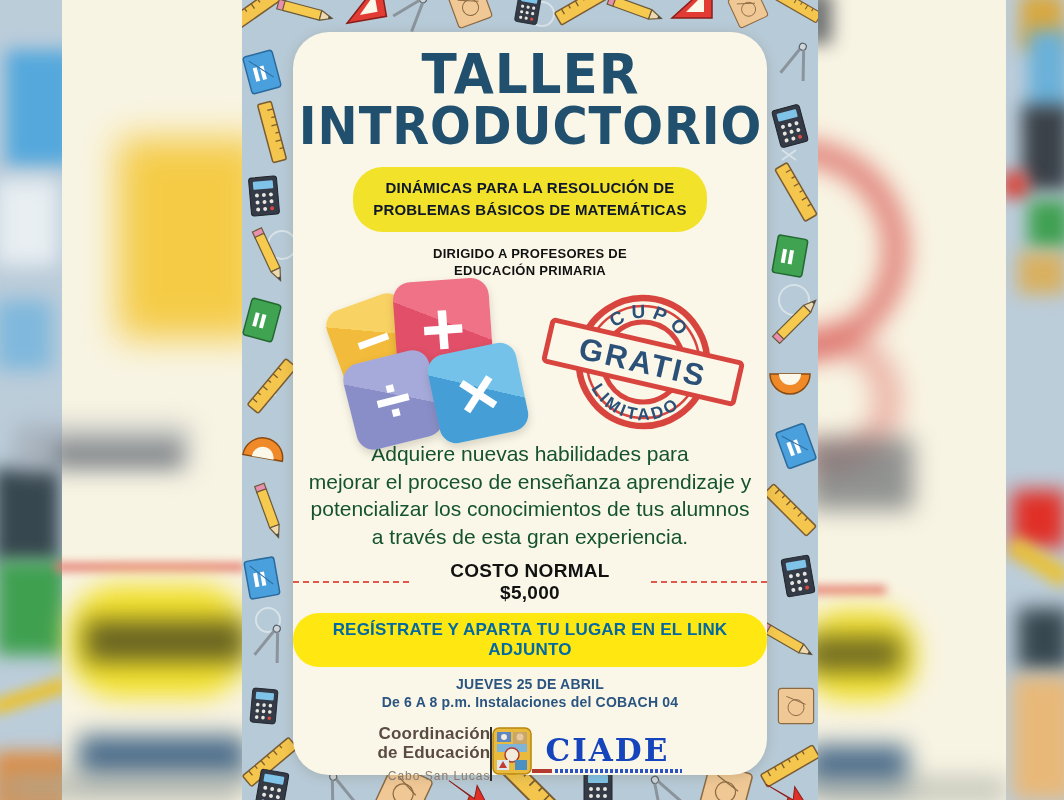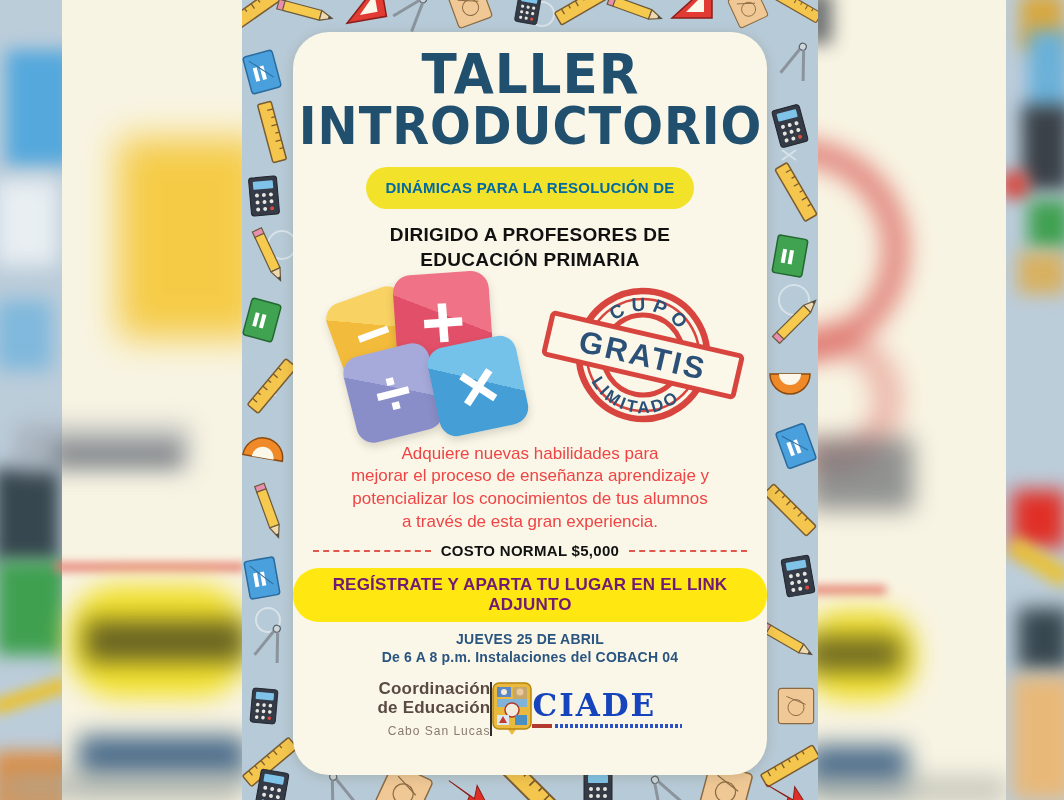--- a/index.html
+++ b/index.html
@@ -24,61 +24,61 @@
   .card { position:absolute; left:51px; top:32px; width:474px; height:743px; background:#FAF7E9;
           border-radius:36px; box-shadow:0 2px 12px rgba(100,90,60,.22);
           display:flex; flex-direction:column; align-items:center; text-align:center; padding-top:16px; }
 
   .title { color:#21506F; font-family:"DejaVu Sans", sans-serif; font-weight:800; line-height:.98;
            letter-spacing:1px; transform:scaleX(.94); }
   .title .t1 { display:block; font-size:55px; }
   .title .t2 { display:block; font-size:51px; }
 
   .topic-badge { margin-top:15px; background:#F2E229; border-radius:30px; padding:10px 20px;
-                 color:#0369a1; font-weight:bold; font-size:15px; line-height:1.5; letter-spacing:.2px; }
-
-  .audience { margin-top:14px; color:#111; font-weight:bold; font-size:19px; line-height:1.3; letter-spacing:.3px; }
+                 color:#0f172a; font-weight:bold; font-size:15px; line-height:1.5; letter-spacing:.2px; }
+
+  .audience { margin-top:14px; color:#111; font-weight:bold; font-size:13px; line-height:1.3; letter-spacing:.3px; }
 
   .visual-row { margin-top:4px; display:flex; align-items:center; justify-content:center; gap:26px; height:156px; }
 
   .tiles { position:relative; width:200px; height:156px; }
   .tile { position:absolute; display:flex; align-items:center; justify-content:center;
           color:#fff; font-weight:bold; box-shadow:0 4px 8px rgba(60,50,20,.18); }
   .tile-minus { left:2px; top:16px; width:80px; height:80px; border-radius:16px;
                 background:linear-gradient(205deg,#F9D264 42%,#F2BB3B 42%); transform:rotate(-20deg); font-size:62px; }
   .tile-plus  { left:64px; top:-4px; width:96px; height:96px; border-radius:18px;
                 background:linear-gradient(205deg,#EF7287 45%,#E14F68 45%); transform:rotate(-4deg); font-size:76px; }
   .tile-div   { left:18px; top:72px; width:88px; height:88px; border-radius:17px;
                 background:linear-gradient(205deg,#A6AADB 45%,#8A8EC8 45%); transform:rotate(-14deg); font-size:64px; }
   .tile-mult  { left:102px; top:64px; width:90px; height:90px; border-radius:17px;
                 background:linear-gradient(205deg,#74C2EA 45%,#459FD6 45%); transform:rotate(-12deg); font-size:68px; }
 
   .stamp { width:172px; height:160px; transform:rotate(11deg); }
   .stamp svg { overflow:visible; }
 
-  .desc { margin-top:10px; color:#ef4444; font-size:17px; line-height:1.33; }
+  .desc { margin-top:0; color:#14532d; font-size:21px; line-height:1.33; }
 
   .price-row { margin-top:9px; display:flex; align-items:center; gap:10px; }
   .dashes { width:118px; border-top:2.5px dashed #E2574B; }
-  .price-label { color:#111; font-weight:bold; font-size:15px; letter-spacing:.3px; }
+  .price-label { color:#111; font-weight:bold; font-size:19px; letter-spacing:.3px; }
 
   .cta-badge { margin-top:9px; background:#FFE712; border-radius:26px; padding:7px 16px;
-               color:#701a75; font-weight:bold; font-size:17px; letter-spacing:.2px; }
+               color:#0369a1; font-weight:bold; font-size:17px; letter-spacing:.2px; }
 
   .schedule { margin-top:9px; color:#2A5580; font-weight:bold; font-size:14px; line-height:1.25; letter-spacing:.2px; }
 
   .link { margin-top:12px; color:#1B3FD0; font-weight:bold; font-size:21px;
           border-bottom:2px dashed rgba(216,90,78,.5); padding-bottom:1px; text-decoration:none; display:inline-block; }
 
   .footer { margin-top:14px; display:flex; align-items:center; justify-content:center; }
   .coord { text-align:right; color:#5A4A42; }
   .coord .c1,.coord .c2 { font-weight:bold; font-size:17px; line-height:1.08; letter-spacing:.2px; }
   .coord .c3 { color:#8A7A6E; font-size:12px; letter-spacing:1px; margin-top:7px; }
   .vdiv { width:2px; height:54px; background:#2B2B2B; }
-  .ciade { display:flex; flex-direction:column; align-items:flex-start; }
+  .ciade { display:flex; flex-direction:column; align-items:center; }
   .ciade .acr { color:#1544BD; font-family:"DejaVu Serif", serif; font-weight:bold; font-size:31px;
                 letter-spacing:2px; line-height:1; }
   .tagline { margin-top:3px; width:150px; height:4px; display:flex; gap:3px; }
   .tagline .seg-red { width:20px; height:4px; background:#B23A2E; }
   .tagline .seg-blue { flex:1; height:4px;
         background:repeating-linear-gradient(90deg,#2A52C4 0 3px, rgba(0,0,0,0) 3px 5px); }
 </style>
 </head>
 <body>
 
@@ -250,20 +250,21 @@
 
     <div class="card">
 
       <div class="title">
         <span class="t1">TALLER</span>
         <span class="t2">INTRODUCTORIO</span>
       </div>
 
       <div class="topic-badge">
         <div>DINÁMICAS PARA LA RESOLUCIÓN DE</div>
+        <div>PROBLEMAS BÁSICOS DE MATEMÁTICAS</div>
       </div>
 
       <div class="audience">
         <div>DIRIGIDO A PROFESORES DE</div>
         <div>EDUCACIÓN PRIMARIA</div>
       </div>
 
       <div class="visual-row">
         <div class="tiles">
           <div class="tile tile-minus">

